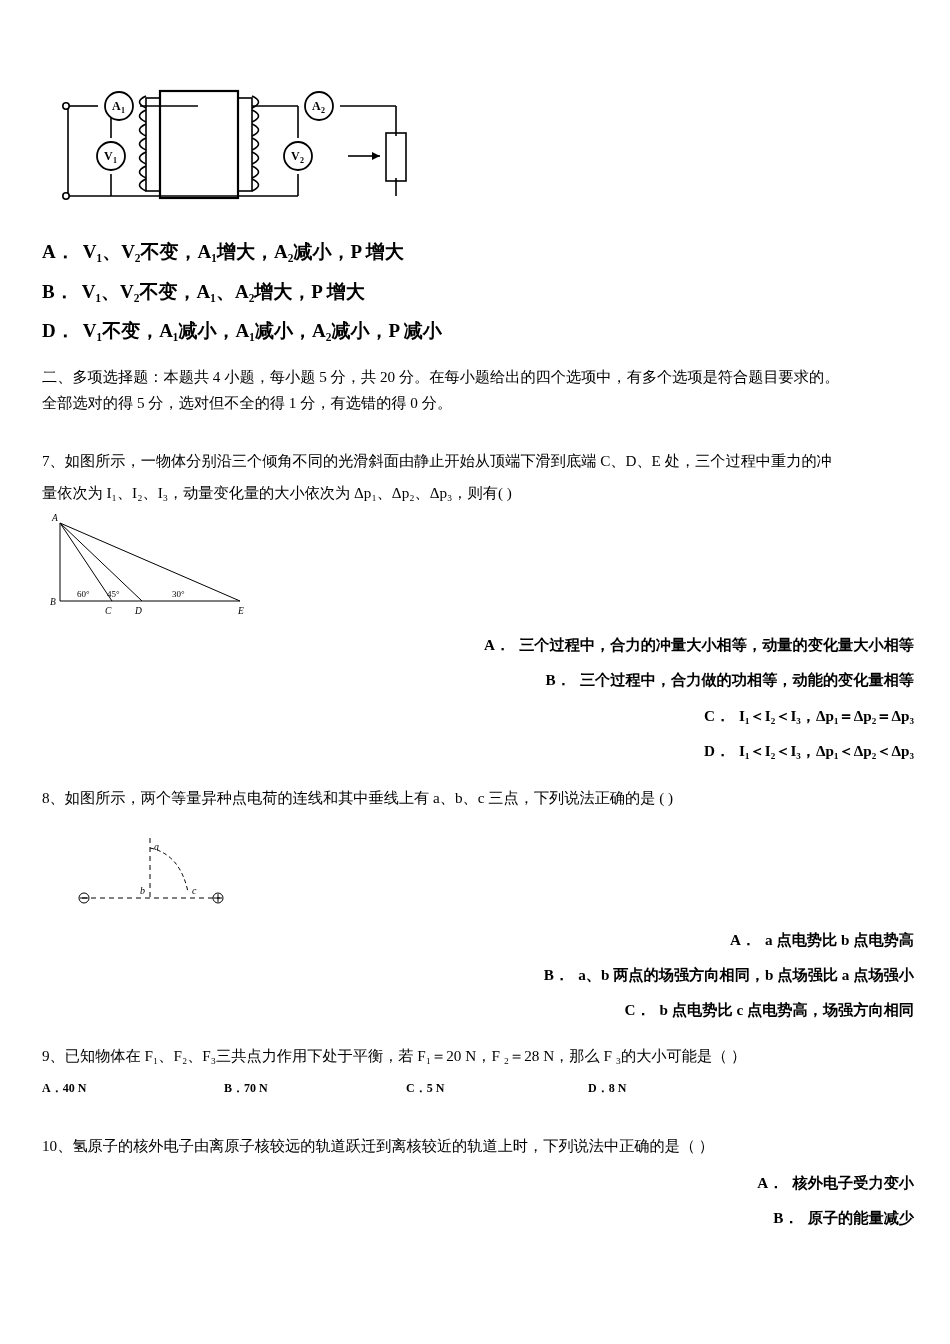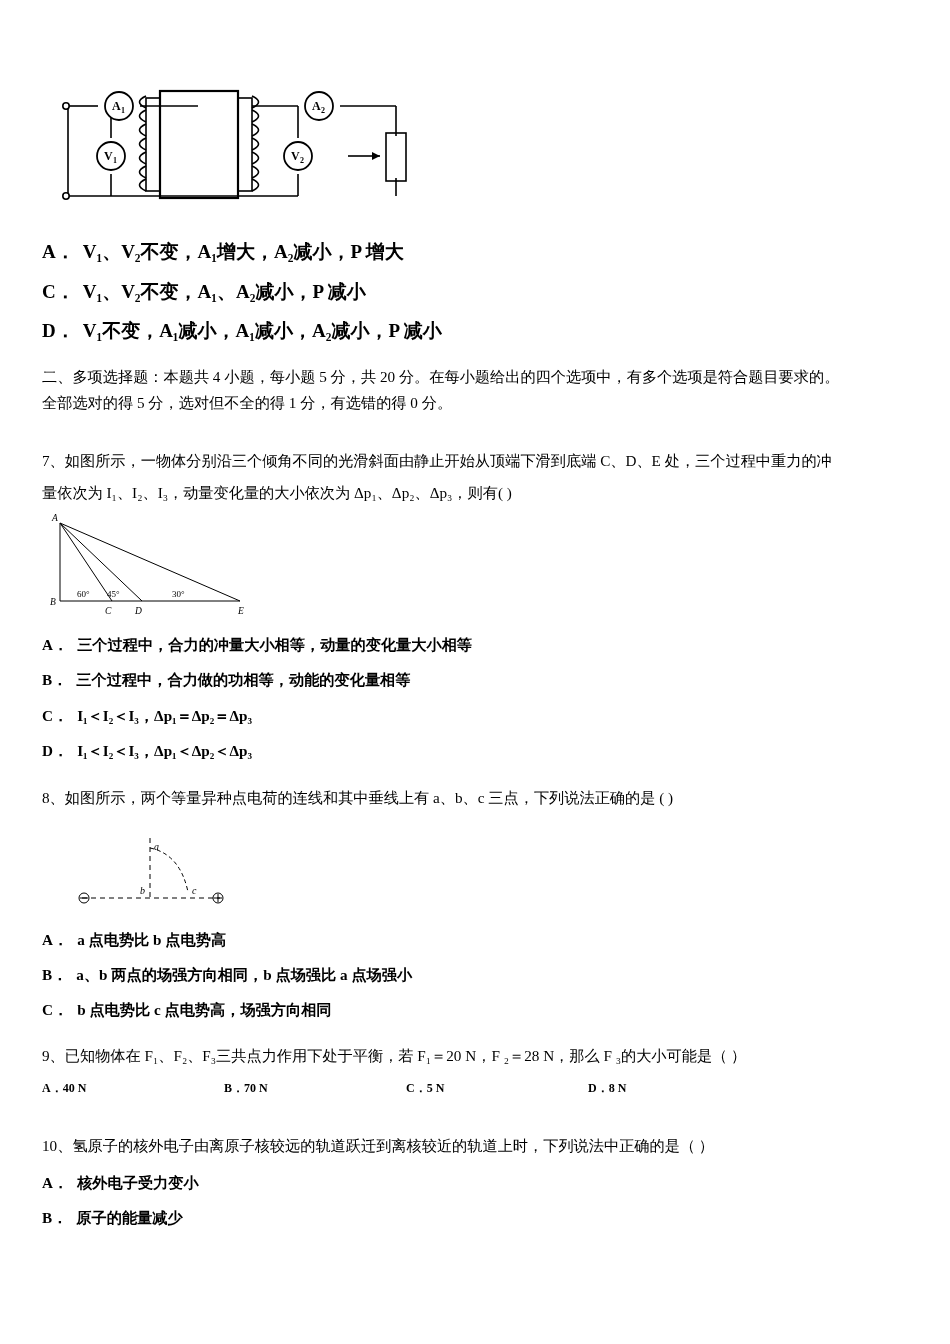--- a/index.html
+++ b/index.html
@@ -43,20 +43,21 @@
     font-size:15.2px;
     line-height:1.75;
     margin:14px 0 4px 0;
     text-align:justify;
   }
   .opt-normal{
     font-size:15.2px;
     line-height:1.6;
     margin:11px 0;
     font-weight:bold;
+    text-align:right;
   }
   .opt-normal .lbl{margin-right:9px;}
   .fig-incline{margin:6px 0 6px 8px;}
   .fig-charges{margin:6px 0 6px 30px;}
   .row-options{
     display:flex;
     font-size:12px;
     font-weight:bold;
     margin:11px 0;
   }
@@ -128,21 +129,21 @@
             <text x="252" y="85" font-size="8">2</text>
       </g>
       <polygon points="332,78 324,74 324,82" fill="#000"></polygon>
     </svg>
   </div>
 
   <div class="opt">
     <span class="lbl">A．</span><span>V₁、V₂不变，A₁增大，A₂减小，P 增大</span>
   </div>
   <div class="opt">
-    <span class="lbl">C．</span><span>V₁、V₂不变，A₁、A₂减小，P 减小</span>
+    <span class="lbl">B．</span><span>V₁、V₂不变，A₁、A₂增大，P 增大</span>
   </div>
   <div class="opt">
     <span class="lbl">D．</span><span>V₁不变，A₁减小，A₁减小，A₂减小，P 减小</span>
   </div>
 
   <div class="para" style="margin-top:18px;">二、多项选择题：本题共 4 小题，每小题 5 分，共 20 分。在每小题给出的四个选项中，有多个选项是符合题目要求的。</div>
   <div class="para" style="margin-top:-10px;">全部选对的得 5 分，选对但不全的得 1 分，有选错的得 0 分。</div>
 
   <div class="q-title" style="margin-top:32px;">7、如图所示，一物体分别沿三个倾角不同的光滑斜面由静止开始从顶端下滑到底端 C、D、E 处，三个过程中重力的冲</div>
   <div class="q-title" style="margin-top:6px;">量依次为 I₁、I₂、I₃，动量变化量的大小依次为 Δp₁、Δp₂、Δp₃，则有(        )</div>

